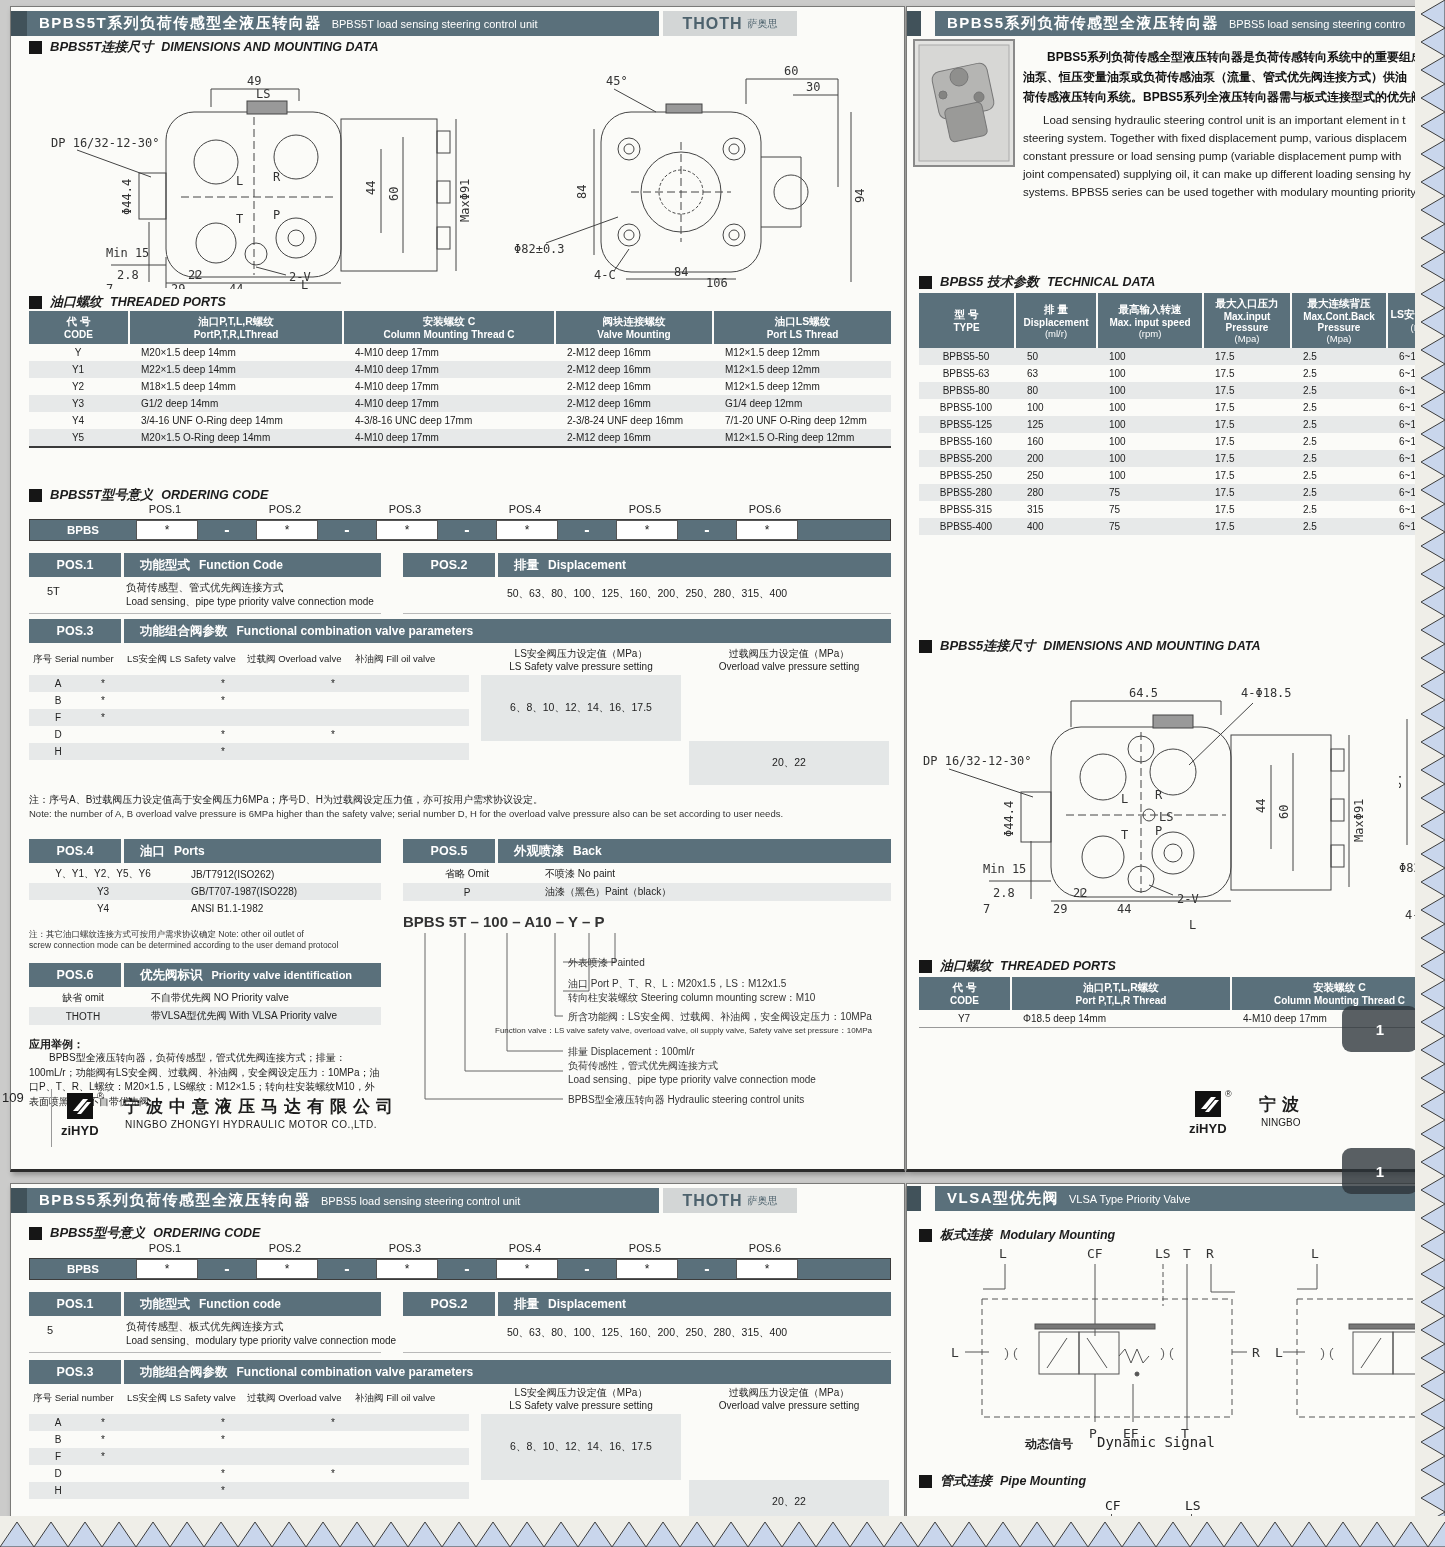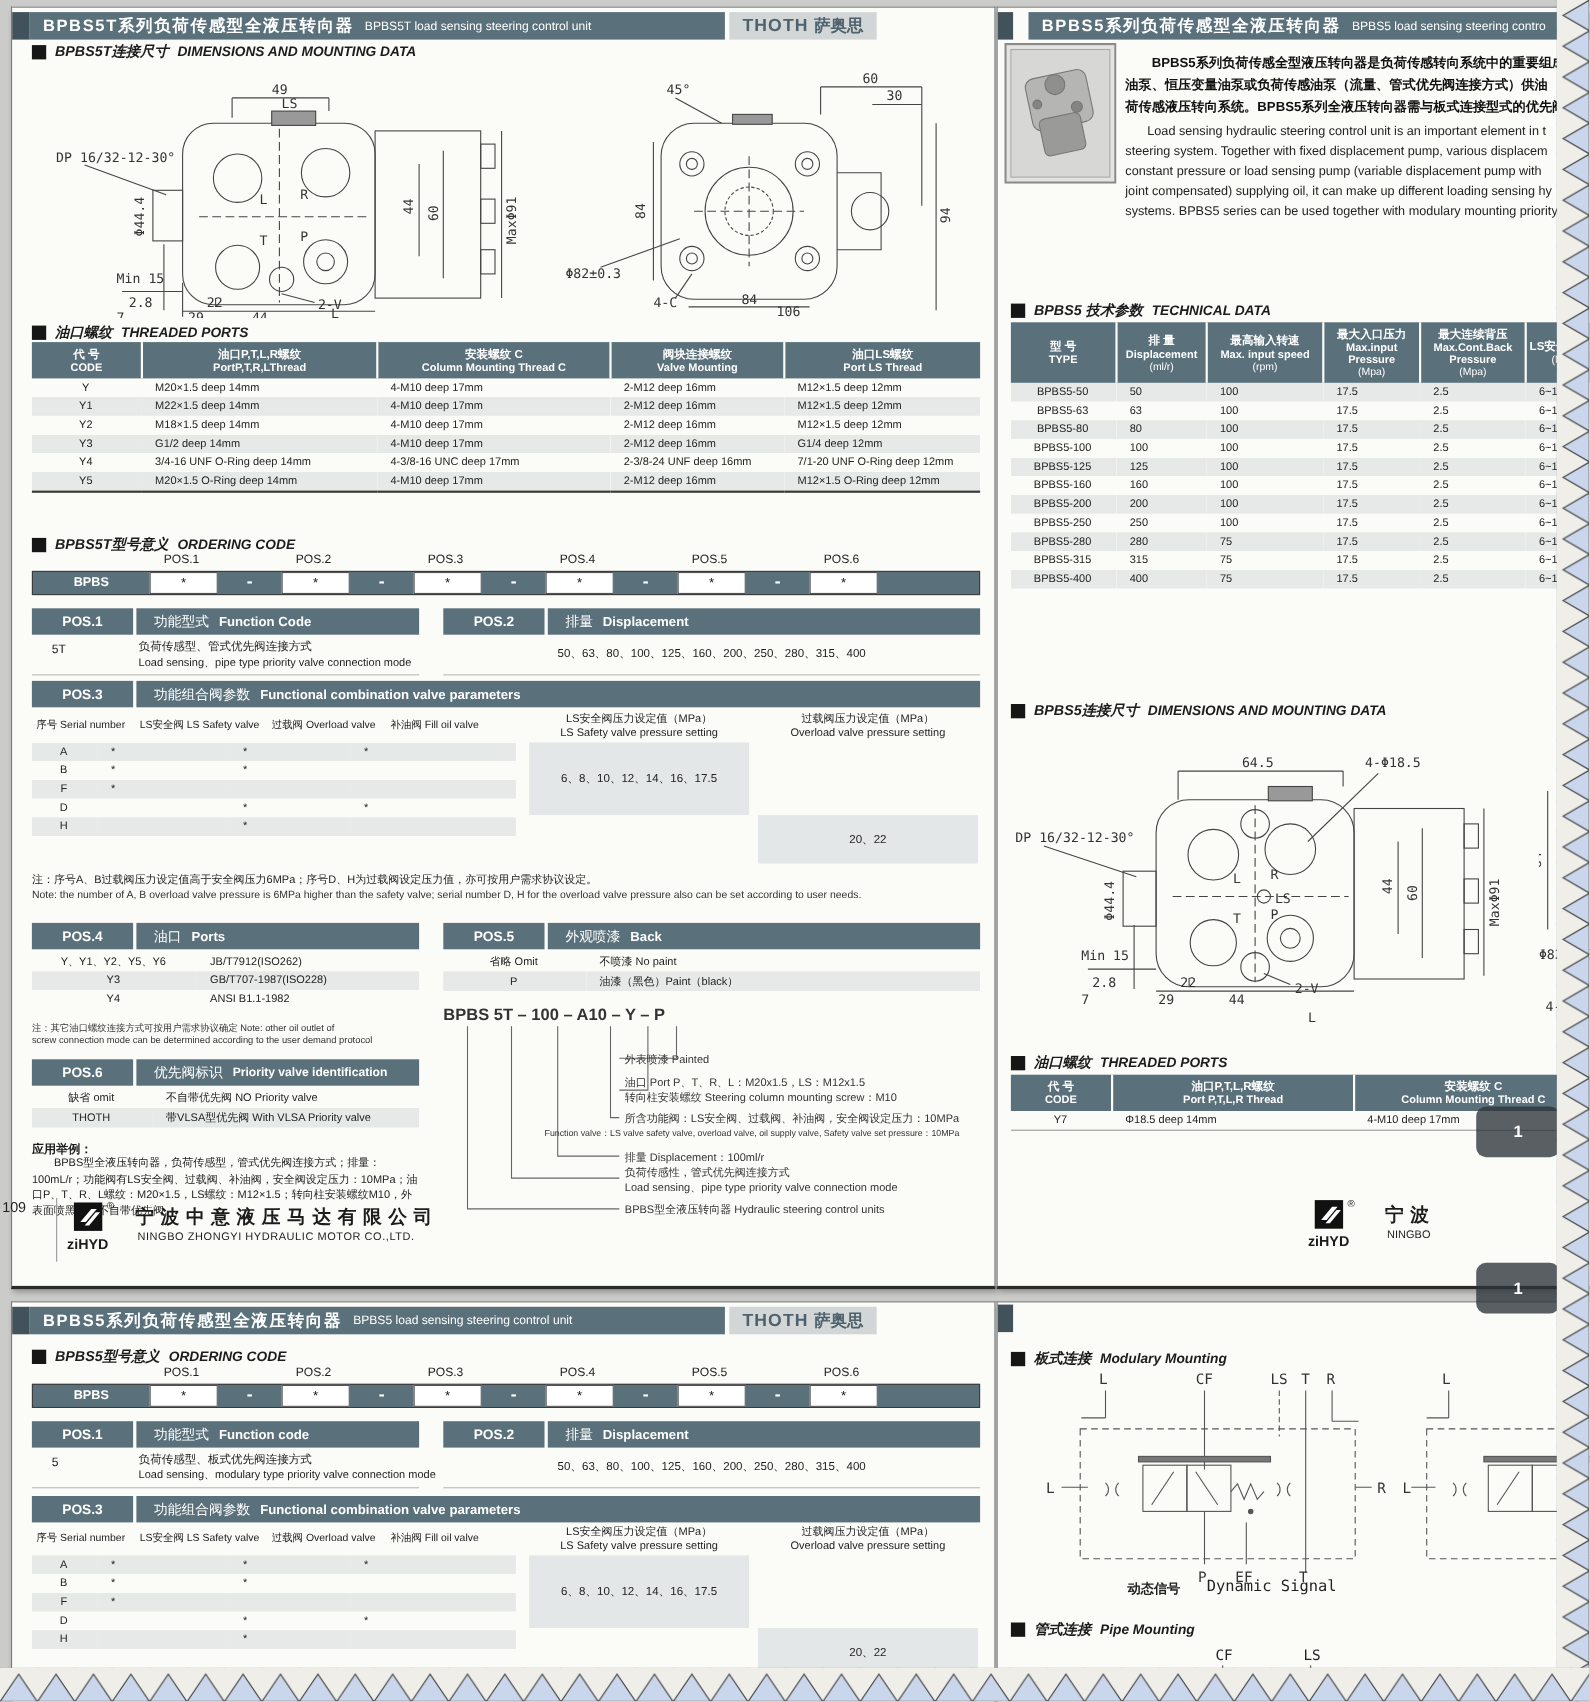--- a/index.html
+++ b/index.html
@@ -10,40 +10,40 @@
   #page2{left:906px;top:6px;width:539px;height:1162px;border-right:none;border-bottom:3px solid #2b2b2b;}
   #page3{left:10px;top:1183px;width:893px;height:364px;border-bottom:none;}
   #page4{left:906px;top:1183px;width:539px;height:364px;border-right:none;border-bottom:none;}
   .abs{position:absolute;}
   .tbar{position:absolute;height:25px;background:#5a707b;color:#fff;display:flex;align-items:center;gap:10px;padding:0 12px;box-sizing:border-box;}
   .tbar .zh{font-weight:bold;font-size:15px;letter-spacing:1.5px;white-space:nowrap;}
   .tbar .en{font-size:11px;white-space:nowrap;}
   .darktab{position:absolute;background:#41525a;width:16px;height:25px;}
   .thoth{position:absolute;width:134px;height:25px;background:#d3d6d6;color:#4d626d;display:flex;align-items:center;justify-content:center;gap:5px;}
   .thoth .nm{font-weight:bold;font-size:16px;letter-spacing:1px;}
-  .thoth .zh{font-size:15px;font-weight:bold;}
+  .thoth .zh{font-size:10px;font-weight:normal;}
   .sec{position:absolute;display:flex;align-items:center;gap:8px;font-weight:bold;white-space:nowrap;font-style:italic;}
   .sec .sq{width:13px;height:13px;background:#161616;flex:none;}
   .sec .zh{font-size:13px;}
   .sec .en{font-size:12.5px;}
   table.dt{border-collapse:collapse;position:absolute;table-layout:fixed;}
   table.dt th{background:#5a707b;color:#fff;font-weight:bold;padding:4px 2px;border-left:2px solid #fbfbf8;vertical-align:middle;}
   table.dt th:first-child{border-left:none;}
   table.dt .th-zh{display:block;font-size:10.5px;}
   table.dt .th-en{display:block;font-size:10px;}
   table.dt .th-u{display:block;font-size:9.5px;font-weight:normal;}
   table.dt td{font-size:10px;padding:2px 4px 2px 12px;height:13px;color:#222;overflow:hidden;white-space:nowrap;}
   table.dt td:first-child{text-align:center;padding-left:2px;}
   table.dt.stripe-even tbody tr:nth-child(even){background:#e7e9e9;}
   table.dt.stripe-odd tbody tr:nth-child(odd){background:#e7e9e9;}
   table.dt.bline{border-bottom:2px solid #3a3a3a;}
   .pos-hd{position:absolute;height:24px;display:flex;}
   .pos-hd .tag{width:92px;background:#5a707b;color:#fff;font-weight:bold;font-size:12.5px;display:flex;align-items:center;justify-content:center;flex:none;}
   .pos-hd .ttl{flex:1;background:#5a707b;color:#fff;display:flex;align-items:center;gap:9px;padding-left:16px;margin-left:3px;}
-  .pos-hd .ttl .zh{font-weight:normal;font-size:12.5px;}
+  .pos-hd .ttl .zh{font-weight:bold;font-size:12.5px;}
   .pos-hd .ttl .en{font-weight:bold;font-size:12px;}
   .ocode{position:absolute;height:22px;display:flex;background:#5a707b;border:1px solid #3c3c3c;box-sizing:border-box;align-items:stretch;}
   .oc-pre{width:106px;color:#fff;font-weight:bold;font-size:11.5px;display:flex;align-items:center;justify-content:center;flex:none;}
   .oc-star{width:60px;background:#fff;border:1px solid #555;margin:0;color:#222;font-size:12px;display:flex;align-items:center;justify-content:center;flex:none;}
   .oc-dash{width:58px;color:#fff;display:flex;align-items:center;justify-content:center;font-weight:bold;flex:none;}
   .oc-tail{flex:1;}
   .poslbl{position:absolute;width:62px;text-align:center;font-size:11px;color:#222;}
   .hr{position:absolute;height:1px;background:#b9b9b9;}
   .colhead{position:absolute;font-size:9.5px;color:#222;white-space:nowrap;}
   .sethead{position:absolute;width:200px;text-align:center;font-size:10px;color:#222;line-height:13px;}
@@ -911,20 +911,24 @@
           </tr>
         </tbody>
     </table>
     <div class="grbox" style="left:470px;top:230px;width:200px;height:66px;">6、8、10、12、14、16、17.5</div>
     <div class="grbox" style="left:678px;top:296px;width:200px;height:44px;">20、22</div>
     <div class="notez" style="left:18px;top:346px;">注：序号A、B过载阀压力设定值高于安全阀压力6MPa；序号D、H为过载阀设定压力值，亦可按用户需求协议设定。</div>
   </div>
 
   <div class="page" id="page4">
     <div class="darktab" style="left:0;top:2px;width:14px;"></div>
+    <div class="tbar" style="left:28px;top:2px;width:511px;">
+      <span class="zh">VLSA型优先阀</span>
+      <span class="en">VLSA Type Priority Valve</span>
+    </div>
 
     <div class="sec" style="left:12px;top:42px;">
       <span class="sq"></span>
       <span class="zh">板式连接</span>
       <span class="en">Modulary Mounting</span>
     </div>
 
     <svg class="abs cad" style="left:40px;top:60px;" width="320" height="196" viewBox="0 0 320 196">
       <g stroke="#555" fill="none" stroke-width="1">
         <line x1="58" y1="20" x2="58" y2="45"></line>

